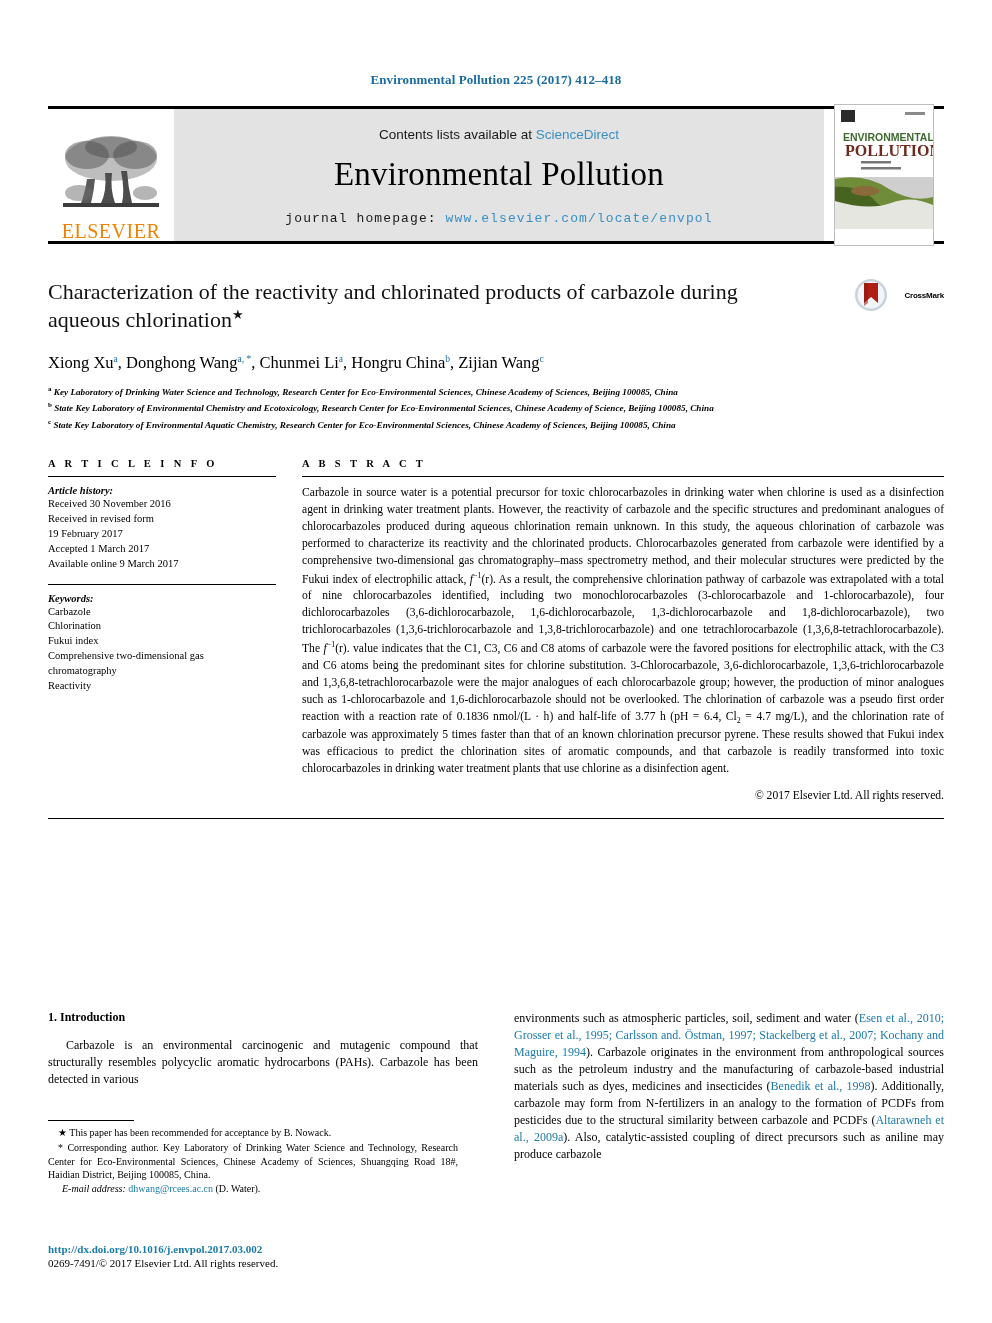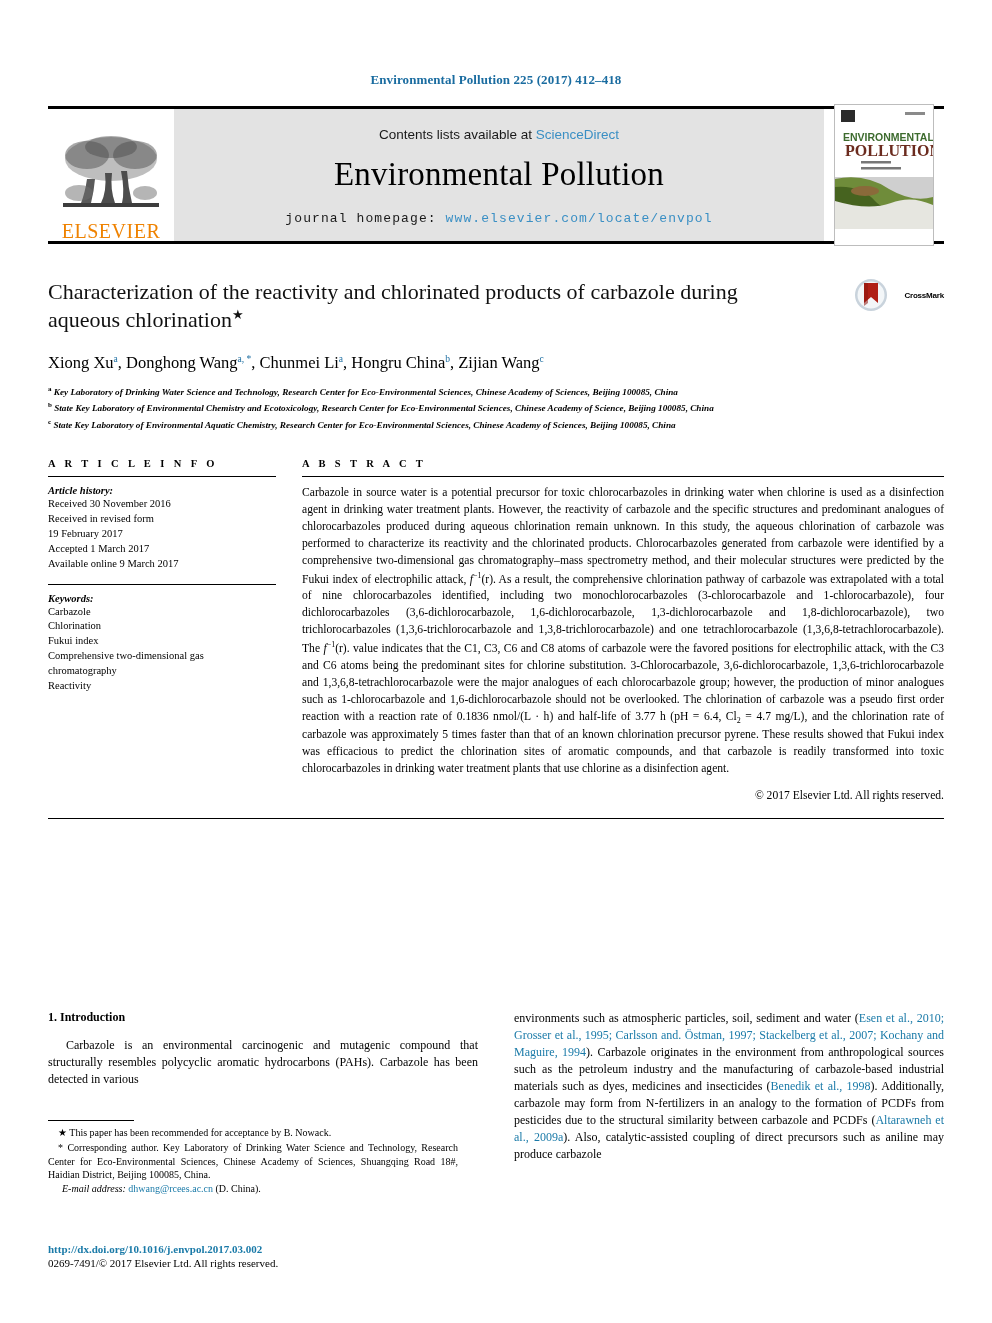--- a/index.html
+++ b/index.html
@@ -331,21 +331,21 @@
     </div>
     <div class="bcol">
       <p class="body-p noindent"><span>environments such as atmospheric particles, soil, sediment and water (</span><span class="ref">Esen et al., 2010; Grosser et al., 1995; Carlsson and. Östman, 1997; Stackelberg et al., 2007; Kochany and Maguire, 1994</span><span>). Carbazole originates in the environment from anthropological sources such as the petroleum industry and the manufacturing of carbazole-based industrial materials such as dyes, medicines and insecticides (</span><span class="ref">Benedik et al., 1998</span><span>). Additionally, carbazole may form from N-fertilizers in an analogy to the formation of PCDFs from pesticides due to the structural similarity between carbazole and PCDFs (</span><span class="ref">Altarawneh et al., 2009a</span><span>). Also, catalytic-assisted coupling of direct precursors such as aniline may produce carbazole</span></p>
     </div>
   </div>
 
   <div class="footnotes">
     <div class="fn-rule"></div>
     <p class="fn"><span class="mark">★</span> <span>This paper has been recommended for acceptance by B. Nowack.</span></p>
     <p class="fn"><span class="mark">*</span> <span>Corresponding author. Key Laboratory of Drinking Water Science and Technology, Research Center for Eco-Environmental Sciences, Chinese Academy of Sciences, Shuangqing Road 18#, Haidian District, Beijing 100085, China.</span></p>
-    <p class="fn-email"><i>E-mail address:</i> <span class="mail">dhwang@rcees.ac.cn</span> <span>(D. China).</span></p>
+    <p class="fn-email"><i>E-mail address:</i> <span class="mail">dhwang@rcees.ac.cn</span> <span>(D. Water).</span></p>
   </div>
 
   <div class="doi-block">
     <div class="doi-link">http://dx.doi.org/10.1016/j.envpol.2017.03.002</div>
     <div class="issn-line">0269-7491/© 2017 Elsevier Ltd. All rights reserved.</div>
   </div>
 
 </div>
 
 </body></html>

